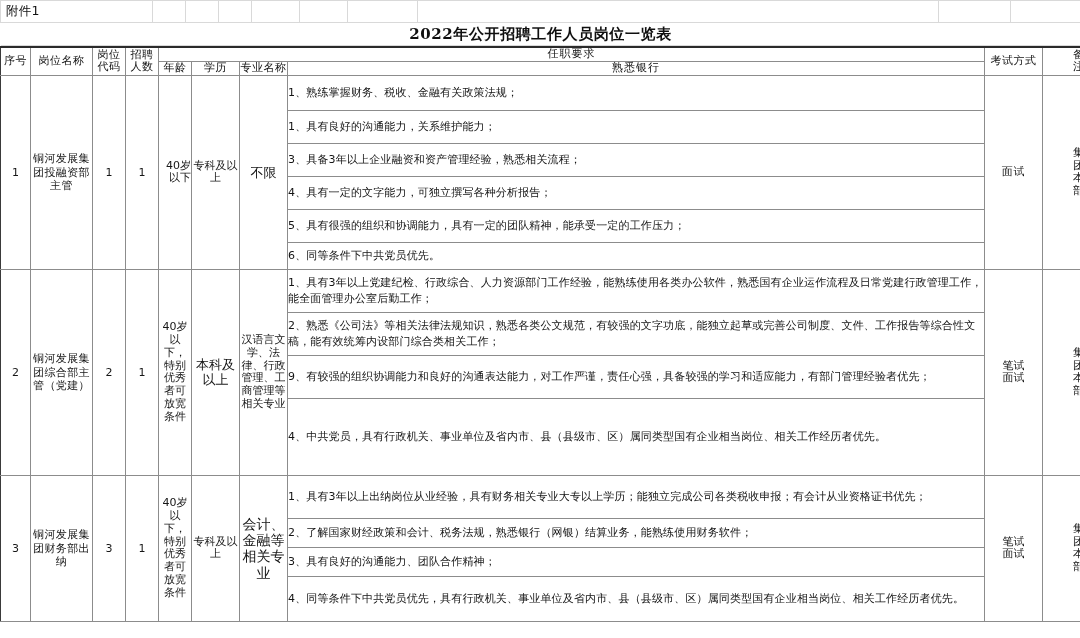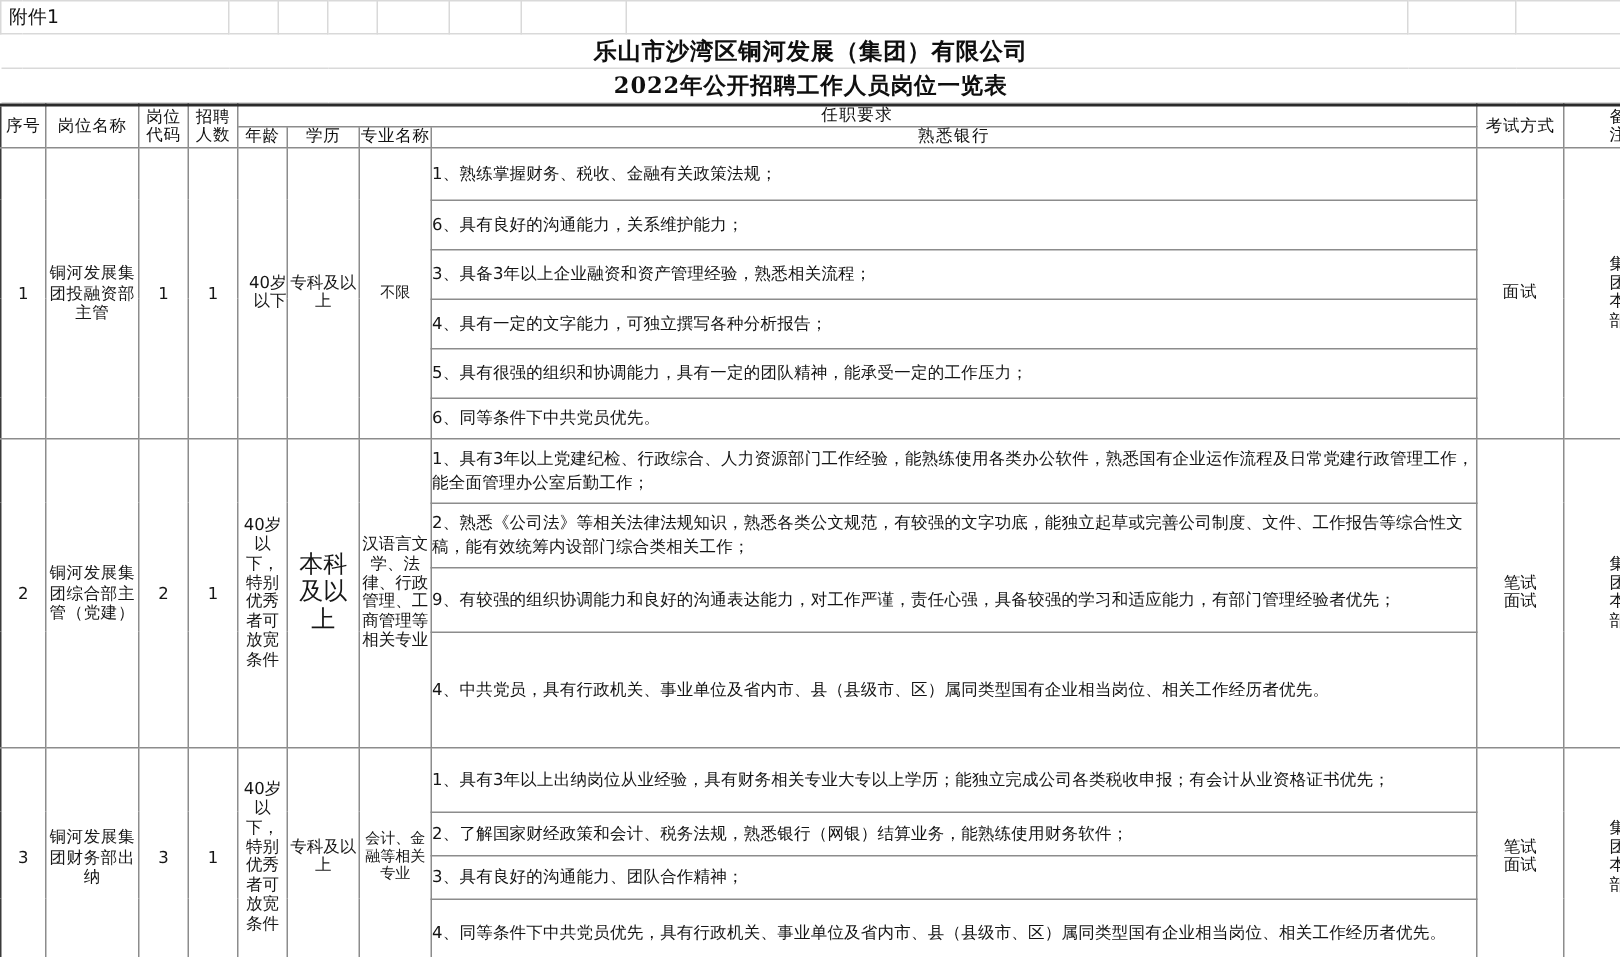--- a/index.html
+++ b/index.html
@@ -165,23 +165,20 @@
       <td></td>
       <td></td>
       <td></td>
       <td></td>
       <td></td>
       <td></td>
       <td></td>
       <td></td>
     </tr>
     <tr class="title-row">
-      <td class="title-1" colspan="11">乐山市沙湾区铜河发展（集团）有限公司</td>
-    </tr>
-    <tr class="title-row">
       <td class="title-2" colspan="11">2022年公开招聘工作人员岗位一览表</td>
     </tr>
   </tbody>
     </table>
 
   <table class="main">
     <colgroup>
       <col style="width:30px">
       <col style="width:62px">
       <col style="width:33px">
@@ -216,30 +213,30 @@
       <td class="c" rowspan="6">铜河发展集团投融资部主管</td>
       <td class="num" rowspan="6">1</td>
       <td class="num" rowspan="6">1</td>
       <td class="c" rowspan="6">
             <span class="vstack" style="font-size: 11px; text-align: right;">40岁以下</span>
           </td>
       <td class="c" rowspan="6">
             <span class="vstack" style="font-size: 11px;">专科及以上</span>
           </td>
       <td class="c" rowspan="6">
-            <span class="vstack" style="font-size: 10px;">不限</span>
+            <span class="vstack" style="font-size: 13px;">不限</span>
           </td>
       <td class="req" style="height:34px">1、熟练掌握财务、税收、金融有关政策法规；</td>
       <td class="exam" rowspan="6">面试</td>
       <td class="note outer-r" rowspan="6">
             <span class="vstack" style="font-size: 11px;">集团本部</span>
           </td>
     </tr>
     <tr>
-      <td class="req" style="height:32px">6、具有良好的沟通能力，关系维护能力；</td>
+      <td class="req" style="height:32px">1、具有良好的沟通能力，关系维护能力；</td>
     </tr>
     <tr>
       <td class="req" style="height:32px">3、具备3年以上企业融资和资产管理经验，熟悉相关流程；</td>
     </tr>
     <tr>
       <td class="req" style="height:32px">4、具有一定的文字能力，可独立撰写各种分析报告；</td>
     </tr>
     <tr>
       <td class="req" style="height:32px">5、具有很强的组织和协调能力，具有一定的团队精神，能承受一定的工作压力；</td>
     </tr>
@@ -249,21 +246,21 @@
 
     <tr>
       <td class="num outer-l" rowspan="4">2</td>
       <td class="c" rowspan="4">铜河发展集团综合部主管（党建）</td>
       <td class="num" rowspan="4">2</td>
       <td class="num" rowspan="4">1</td>
       <td class="c" rowspan="4">
             <span class="vstack" style="font-size: 11px;">40岁以下，特别优秀者可放宽条件</span>
           </td>
       <td class="c" rowspan="4">
-            <span class="vstack" style="font-size: 16px; font-family: Liberation Serif, serif;">本科及以上</span>
+            <span class="vstack" style="font-size: 13px;">本科及以上</span>
           </td>
       <td class="c" rowspan="4">
             <span class="vstack" style="font-size: 11px; text-align: center;">汉语言文学、法律、行政管理、工商管理等相关专业</span>
           </td>
       <td class="req" style="height:42px">1、具有3年以上党建纪检、行政综合、人力资源部门工作经验，能熟练使用各类办公软件，熟悉国有企业运作流程及日常党建行政管理工作，能全面管理办公室后勤工作；</td>
       <td class="exam" rowspan="4">
             <span class="vstack" style="font-size: 11px;">笔试<br>面试</span>
           </td>
       <td class="note outer-r" rowspan="4">
             <span class="vstack" style="font-size: 11px;">集团本部</span>
@@ -284,21 +281,21 @@
       <td class="c" rowspan="4">铜河发展集团财务部出纳</td>
       <td class="num" rowspan="4">3</td>
       <td class="num" rowspan="4">1</td>
       <td class="c" rowspan="4">
             <span class="vstack" style="font-size: 11px;">40岁以下，特别优秀者可放宽条件</span>
           </td>
       <td class="c" rowspan="4">
             <span class="vstack" style="font-size: 11px;">专科及以上</span>
           </td>
       <td class="c" rowspan="4">
-            <span class="vstack" style="font-size: 10px;">会计、金融等相关专业</span>
+            <span class="vstack" style="font-size: 14px;">会计、金融等相关专业</span>
           </td>
       <td class="req" style="height:42px">1、具有3年以上出纳岗位从业经验，具有财务相关专业大专以上学历；能独立完成公司各类税收申报；有会计从业资格证书优先；</td>
       <td class="exam" rowspan="4">
             <span class="vstack" style="font-size: 11px;">笔试<br>面试</span>
           </td>
       <td class="note outer-r" rowspan="4">
             <span class="vstack" style="font-size: 11px;">集团本部</span>
           </td>
     </tr>
     <tr>

